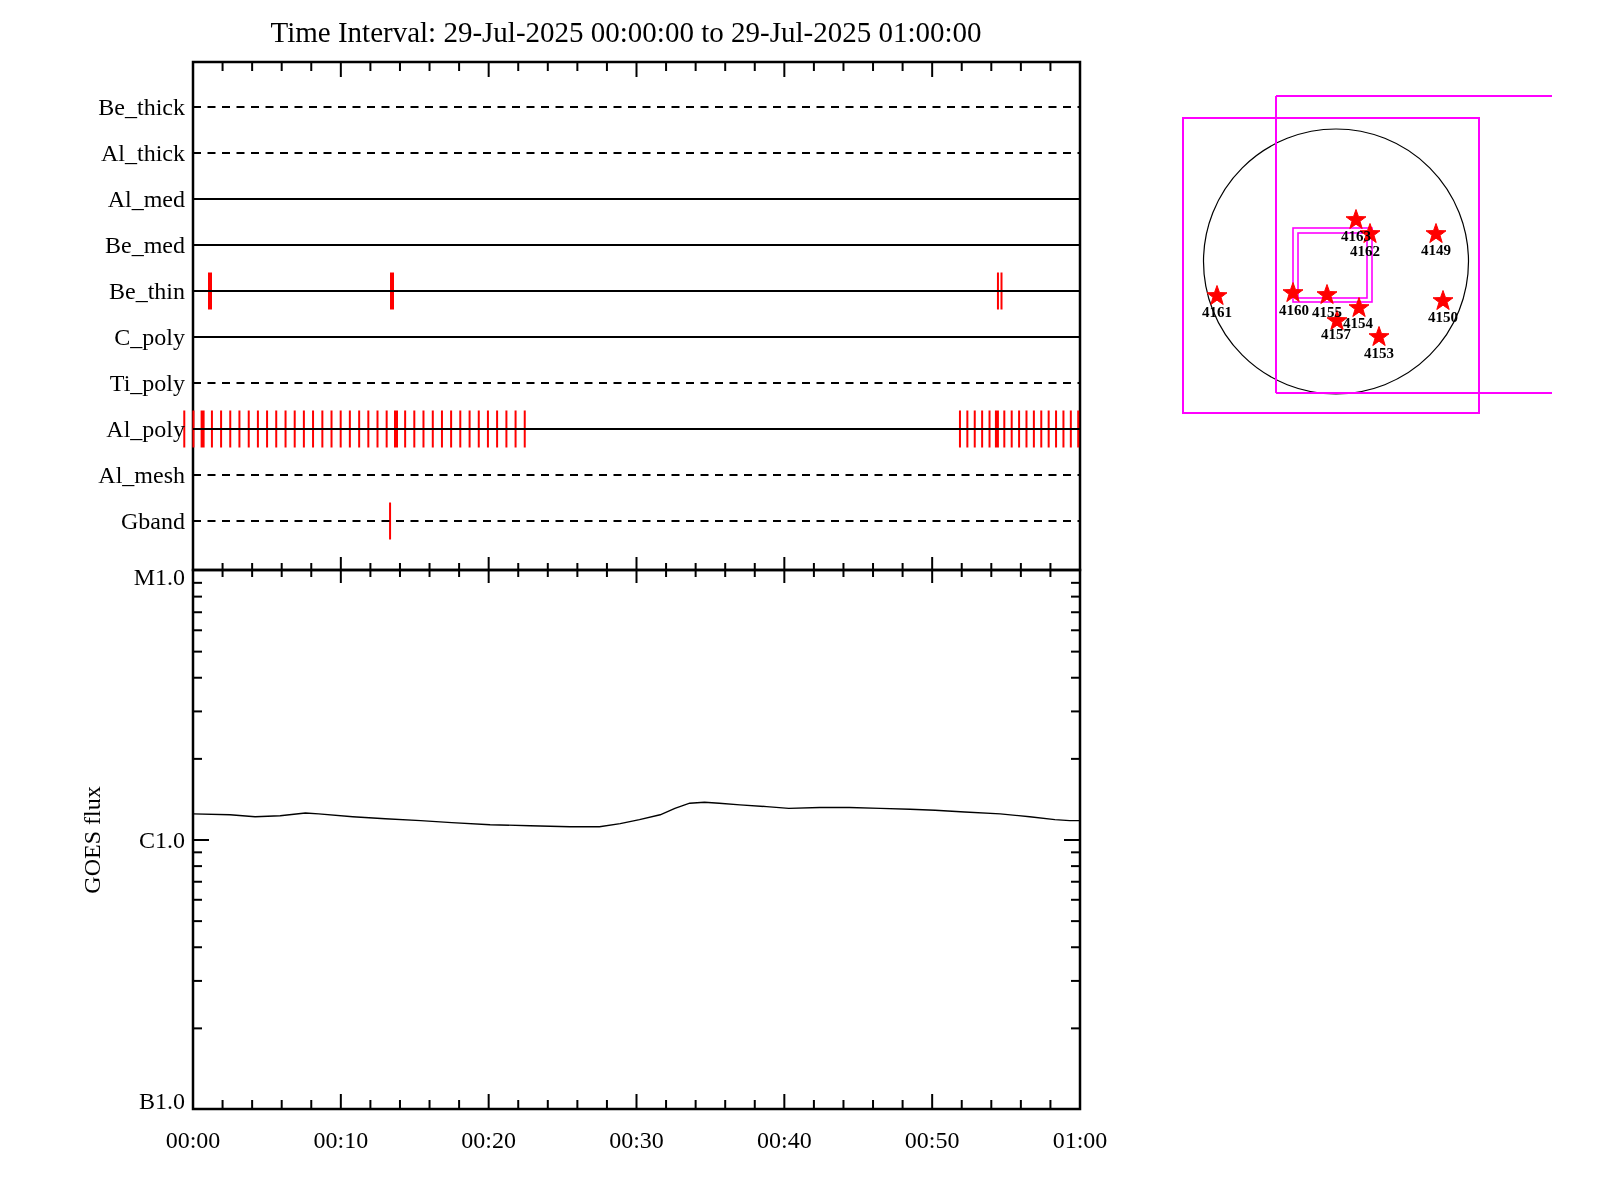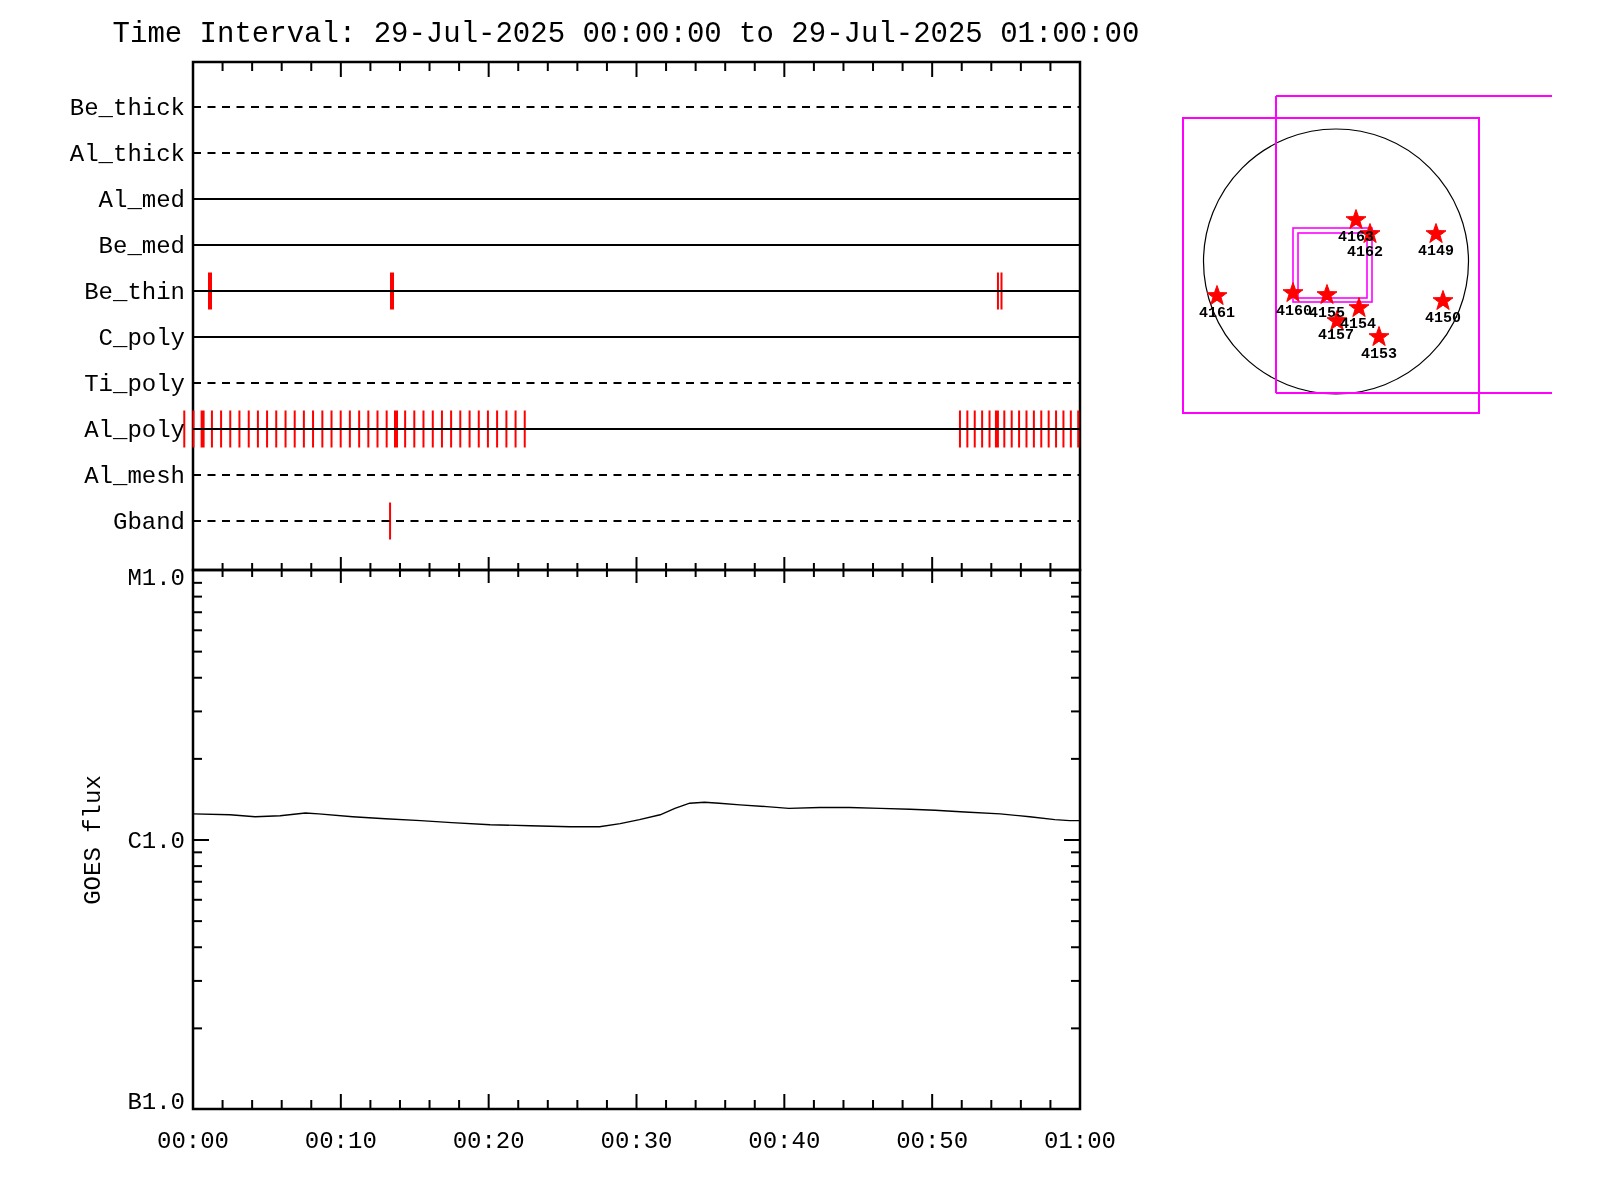--- a/index.html
+++ b/index.html
@@ -1,17 +1,17 @@
 <!DOCTYPE html>
 <html><head>
 <meta charset="utf-8">
 <style>
   html,body{margin:0;padding:0;background:#ffffff;}
   .canvas{position:relative;width:1600px;height:1200px;background:#ffffff;
-          font-family:Liberation Mono, monospace;}
+          font-family:Liberation Serif, serif;}
   svg{position:absolute;left:0;top:0;}
   text{fill:#000000;}
   .title{font-size:29px;}
   .axis-label{font-size:24px;}
   .row-label{font-size:24px;}
   .tick-label{font-size:24px;}
   .ar-label{font-size:15px;font-weight:bold;}
 </style>
 </head>
 <body>

